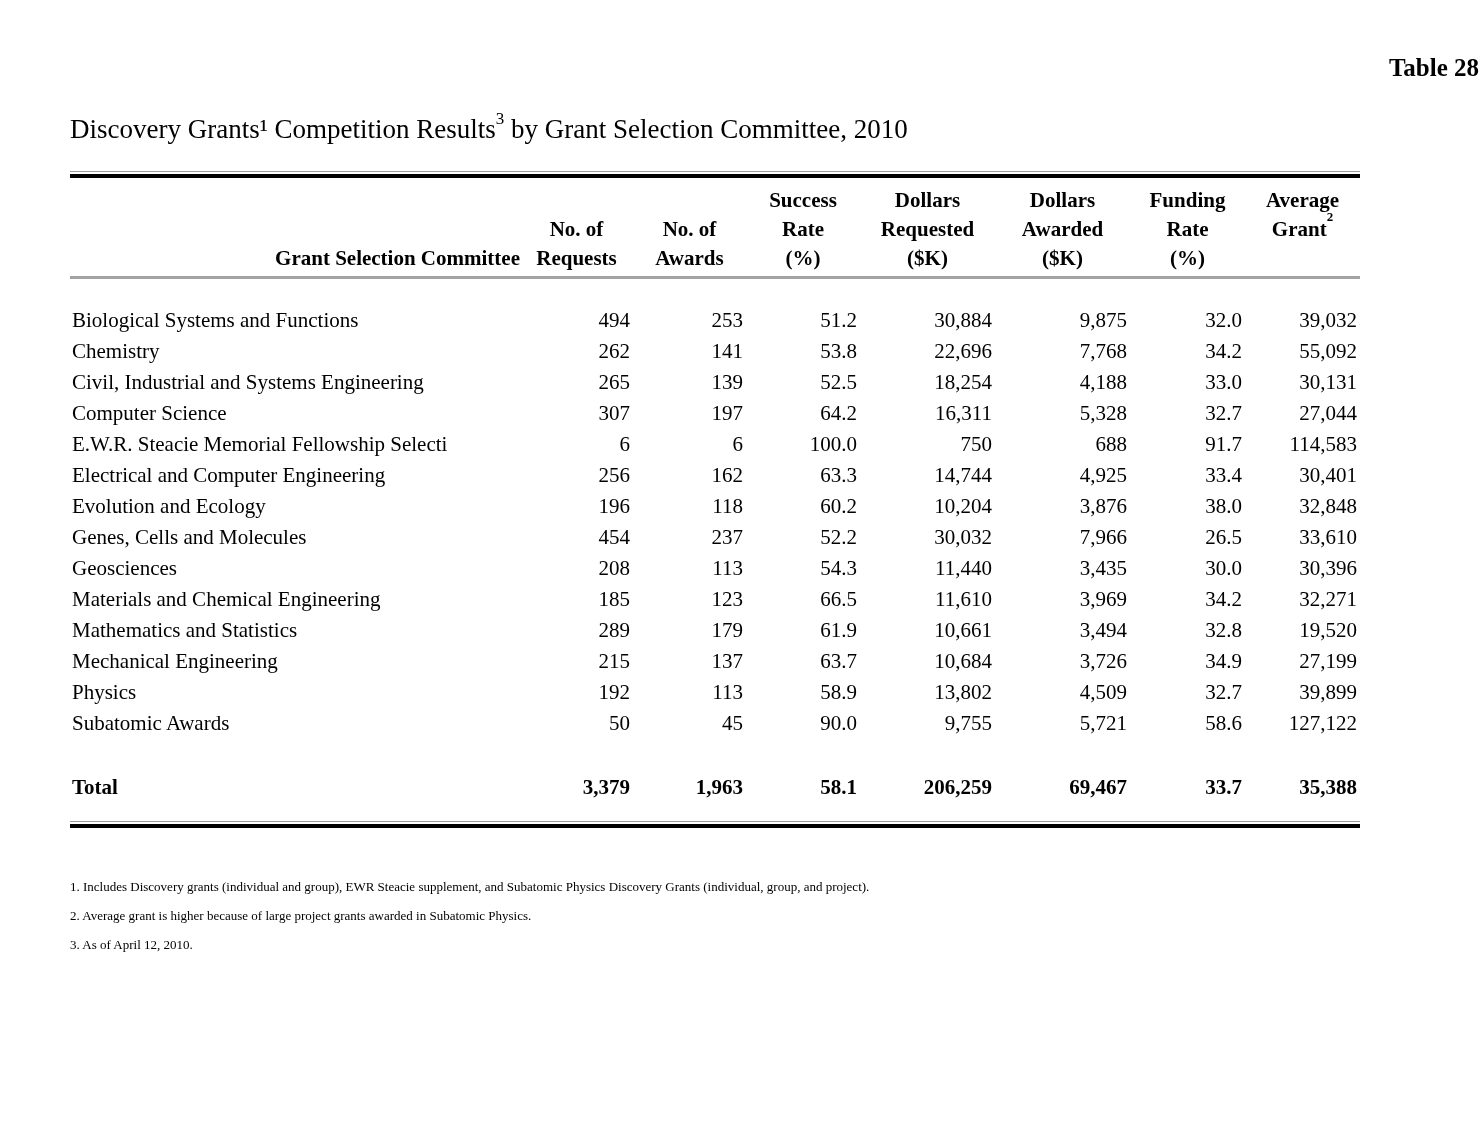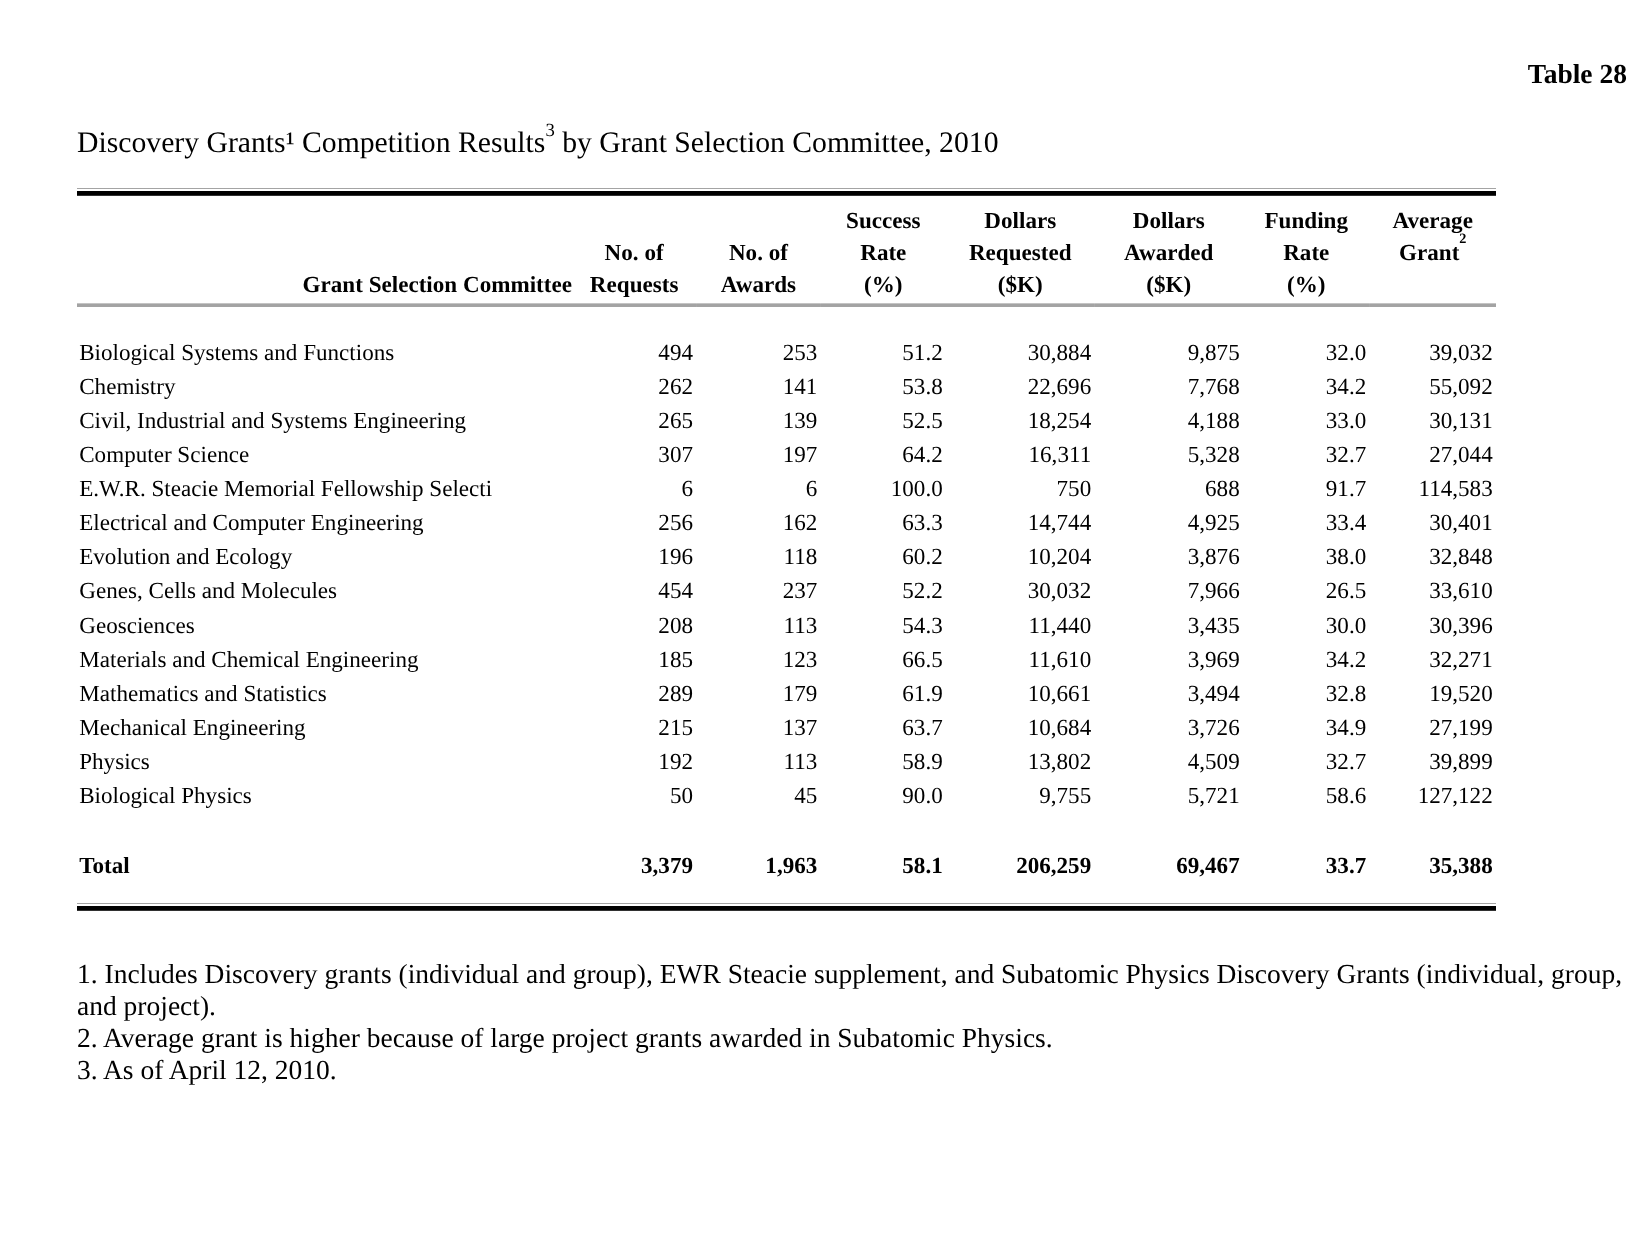--- a/index.html
+++ b/index.html
@@ -88,21 +88,21 @@
   .data-body tr:first-child td {
     padding-top: 26px;
   }
   .total-row td {
     font-weight: bold;
     padding-top: 33px;
     padding-bottom: 18px;
   }
   .footnotes {
     margin-top: 44px;
-    font-size: 25px;
+    font-size: 13px;
     line-height: 29px;
   }
 </style>
 </head>
 <body>
 
 <div class="page">
 
   <div class="table-label">Table 28</div>
 
@@ -285,21 +285,21 @@
           <td class="cell-committee">Physics</td>
           <td class="cell-num">192</td>
           <td class="cell-num">113</td>
           <td class="cell-num">58.9</td>
           <td class="cell-num">13,802</td>
           <td class="cell-num">4,509</td>
           <td class="cell-num">32.7</td>
           <td class="cell-num">39,899</td>
         </tr>
         <tr>
-          <td class="cell-committee">Biological Physics</td>
+          <td class="cell-committee">Subatomic Awards</td>
           <td class="cell-num">50</td>
           <td class="cell-num">45</td>
           <td class="cell-num">90.0</td>
           <td class="cell-num">9,755</td>
           <td class="cell-num">5,721</td>
           <td class="cell-num">58.6</td>
           <td class="cell-num">127,122</td>
         </tr>
       </tbody>
     <tbody>

